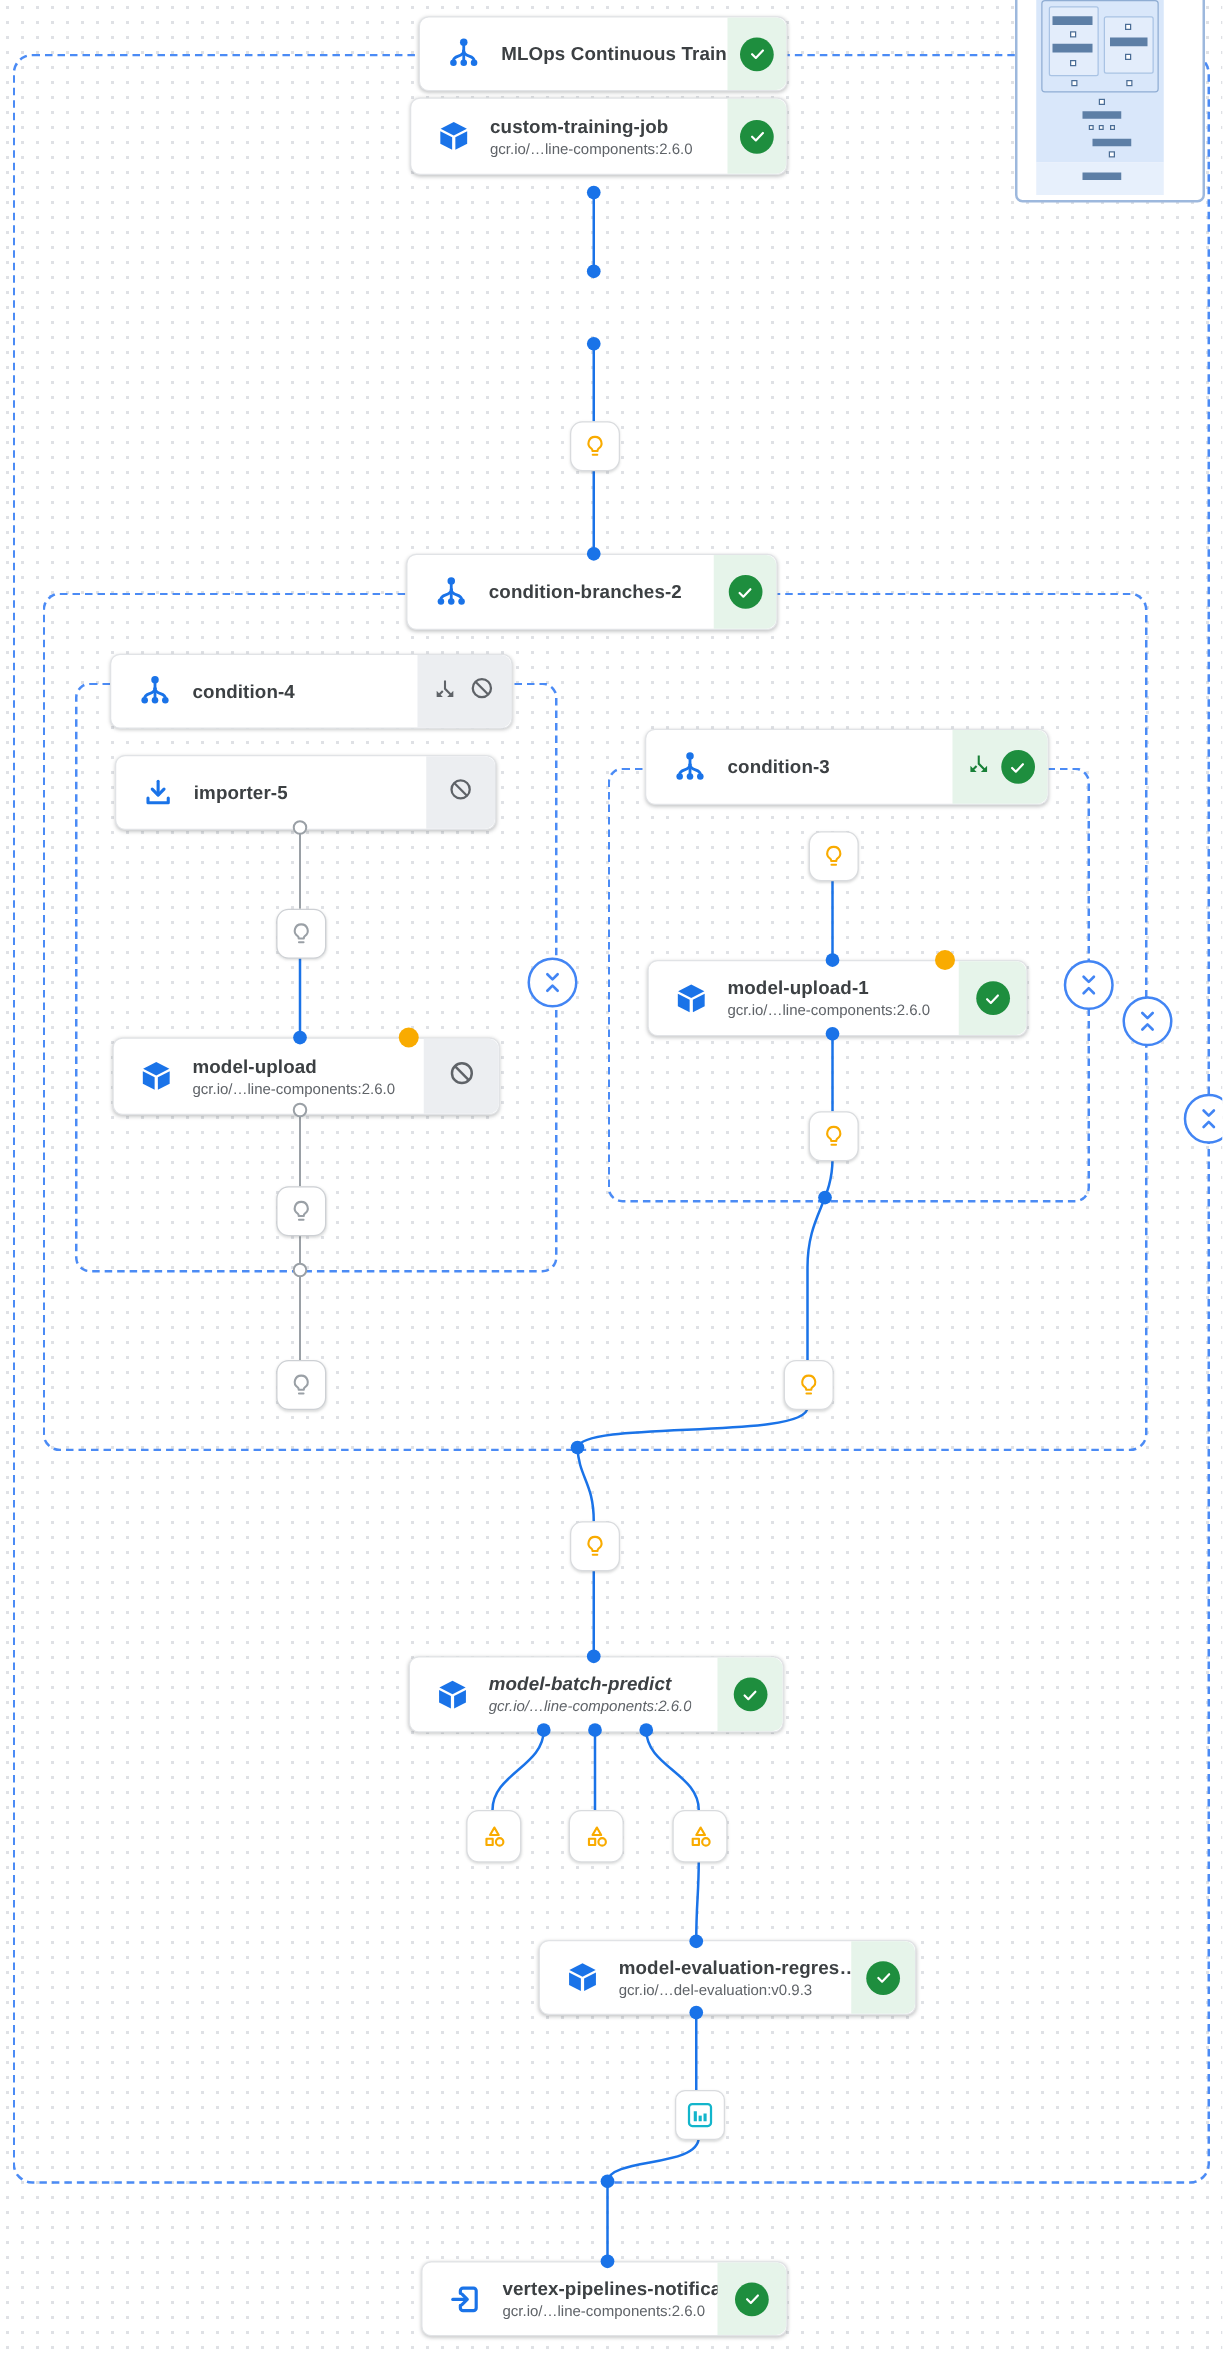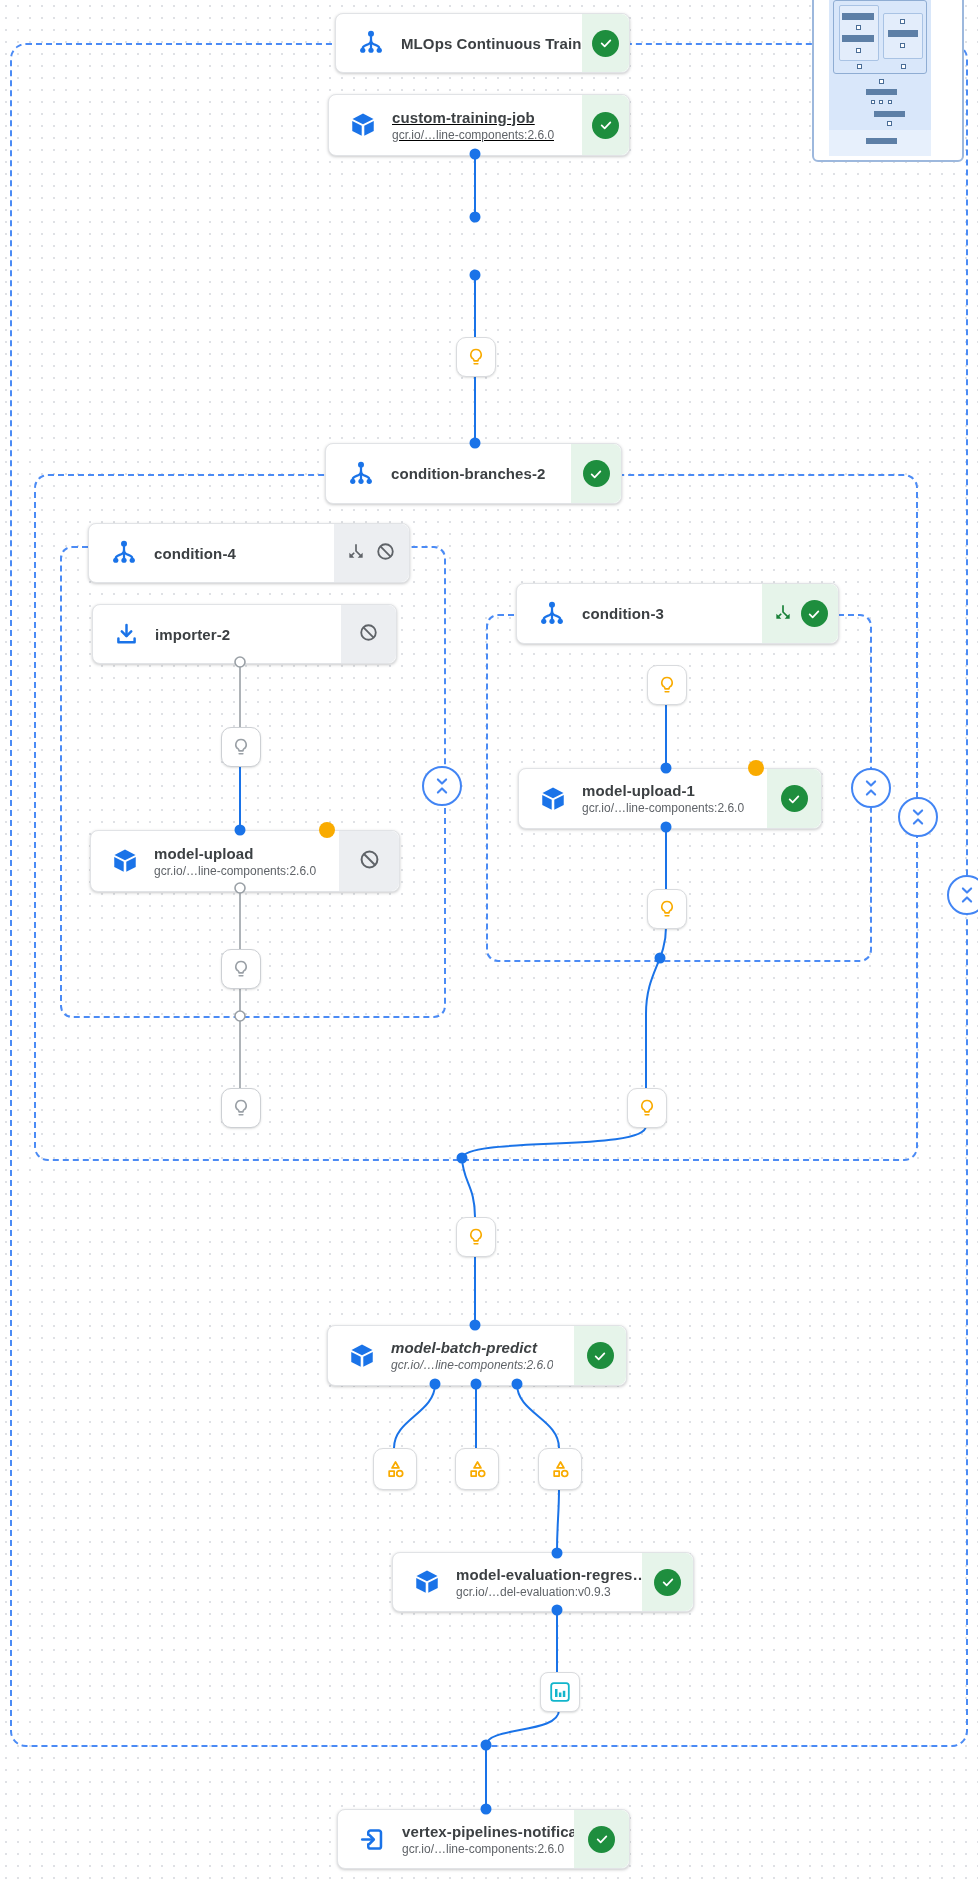--- a/index.html
+++ b/index.html
@@ -108,21 +108,21 @@
       </div>
     <div class="nstatus green" style="width:47px;">
       <span class="badge">
           <svg viewBox="0 0 24 24" width="16" height="16">
             <path d="M5.5 12.5 L10 17 L18.5 8" stroke="#fff" stroke-width="2.6" fill="none" stroke-linecap="round" stroke-linejoin="round"></path>
           </svg>
         </span>
     </div>
   </div>
 
-  <div class="node" style="left:328px;top:94px;width:300px;height:60px;text-decoration:underline;">
+  <div class="node" style="left:328px;top:78px;width:300px;height:60px;">
     <span class="nicon">
       <svg viewBox="0 0 24 24" width="28" height="28" fill="#1a73e8">
         <polygon points="12,2.2 21,6.8 12,11.4 3,6.8"></polygon>
           <polygon points="2.8,8.6 10.9,12.7 10.9,21.3 2.8,17.1"></polygon>
           <polygon points="21.2,8.6 13.1,12.7 13.1,21.3 21.2,17.1"></polygon>
       </svg>
     </span>
     <div class="ntext">
       <div class="ntitle">custom-training-job</div>
       <div class="nsub">gcr.io/…line-components:2.6.0</div>
@@ -195,21 +195,21 @@
 
   <div class="node" style="left:92px;top:604px;width:303px;height:58px;">
     <span class="nicon">
       <svg viewBox="0 0 24 24" width="27" height="27" fill="none" stroke="#1a73e8" stroke-width="2.2" stroke-linecap="round" stroke-linejoin="round">
         <path d="M12 3.5 V13"></path>
           <path d="M7.8 9.2 L12 13.4 L16.2 9.2"></path>
           <path d="M4.8 15.5 V18.8 H19.2 V15.5"></path>
       </svg>
     </span>
     <div class="ntext">
-        <div class="ntitle">importer-2</div>
+        <div class="ntitle">importer-5</div>
       </div>
     <div class="nstatus gray" style="width:55px;">
       <span><svg viewBox="0 0 24 24" width="23" height="23" fill="none" stroke="#5f6368" stroke-width="1.9">
             <circle cx="12" cy="12" r="7.6"></circle>
             <path d="M6.7 6.7 L17.3 17.3"></path>
           </svg></span>
     </div>
   </div>
 
   <div class="node" style="left:90px;top:830px;width:308px;height:60px;">
@@ -297,21 +297,21 @@
     </div>
     <div class="nstatus green" style="width:52px;">
       <span class="badge">
           <svg viewBox="0 0 24 24" width="16" height="16">
             <path d="M5.5 12.5 L10 17 L18.5 8" stroke="#fff" stroke-width="2.6" fill="none" stroke-linecap="round" stroke-linejoin="round"></path>
           </svg>
         </span>
     </div>
   </div>
 
-  <div class="node" style="left:392px;top:1552px;width:300px;height:58px;">
+  <div class="node" style="left:431px;top:1552px;width:300px;height:58px;">
     <span class="nicon">
       <svg viewBox="0 0 24 24" width="28" height="28" fill="#1a73e8">
         <polygon points="12,2.2 21,6.8 12,11.4 3,6.8"></polygon>
           <polygon points="2.8,8.6 10.9,12.7 10.9,21.3 2.8,17.1"></polygon>
           <polygon points="21.2,8.6 13.1,12.7 13.1,21.3 21.2,17.1"></polygon>
       </svg>
     </span>
     <div class="ntext">
       <div class="ntitle">model-evaluation-regres…</div>
       <div class="nsub">gcr.io/…del-evaluation:v0.9.3</div>

